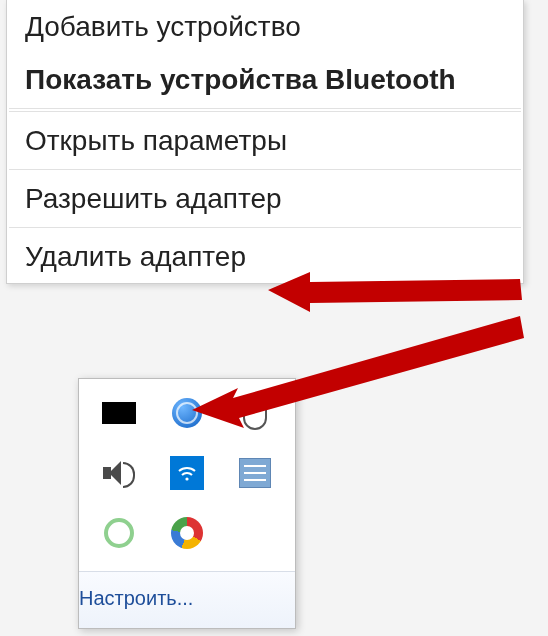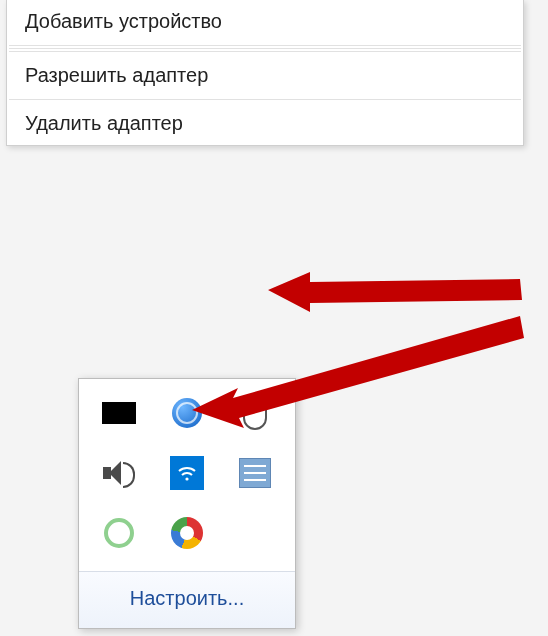--- a/index.html
+++ b/index.html
@@ -17,21 +17,21 @@
     top: 0px;
     width: 516px;
     background: #ffffff;
     border-left: 1px solid #cfcfcf;
     border-right: 1px solid #cfcfcf;
     border-bottom: 1px solid #cfcfcf;
     box-shadow: 2px 2px 6px rgba(0,0,0,0.15);
   }
   .menu-item {
     padding: 9px 18px;
-    font-size: 20px;
+    font-size: 28px;
     color: #222;
     cursor: default;
     line-height: 1.25;
   }
   .menu-item.disabled { color: #9b9b9b; }
   .menu-item.bold { font-weight: 700; }
   .menu-sep {
     height: 1px;
     background: #e1e1e1;
     margin: 2px 2px;
@@ -58,21 +58,20 @@
   .tray-cell {
     width: 42px;
     height: 42px;
     display: flex;
     align-items: center;
     justify-content: center;
   }
   .tray-footer {
     border-top: 1px solid #ffffff;
     background: linear-gradient(#f9fbff, #eef3fb);
-    text-align: center;
     padding: 15px 0 18px 0;
     font-size: 20px;
     color: #1e4e9a;
     border-top: 1px solid #d8dee8;
   }
   
   .arrow {
     position: absolute;
     pointer-events: none;
   }
@@ -119,22 +118,28 @@
   }
   .ic-cc:after{content:"";position:absolute;inset:9px;background:#fff;border-radius:50%;}
 </style>
 </head>
 <body>
 
 <div class="context-menu">
   <div class="menu-item">
     <span>Добавить устройство</span>
   </div>
-  <div class="menu-sep"></div>
-  <div class="menu-sep"></div>
+  <div class="menu-item bold">
+    <span>Показать устройства Bluetooth</span>
+  </div>
+  <div class="menu-sep"></div>
+  <div class="menu-sep"></div>
+  <div class="menu-item">
+    <span>Открыть параметры</span>
+  </div>
   <div class="menu-sep"></div>
   <div class="menu-item">
     <span>Разрешить адаптер</span>
   </div>
   <div class="menu-sep"></div>
   <div class="menu-item">
     <span>Удалить адаптер</span>
   </div>
 </div>
 

